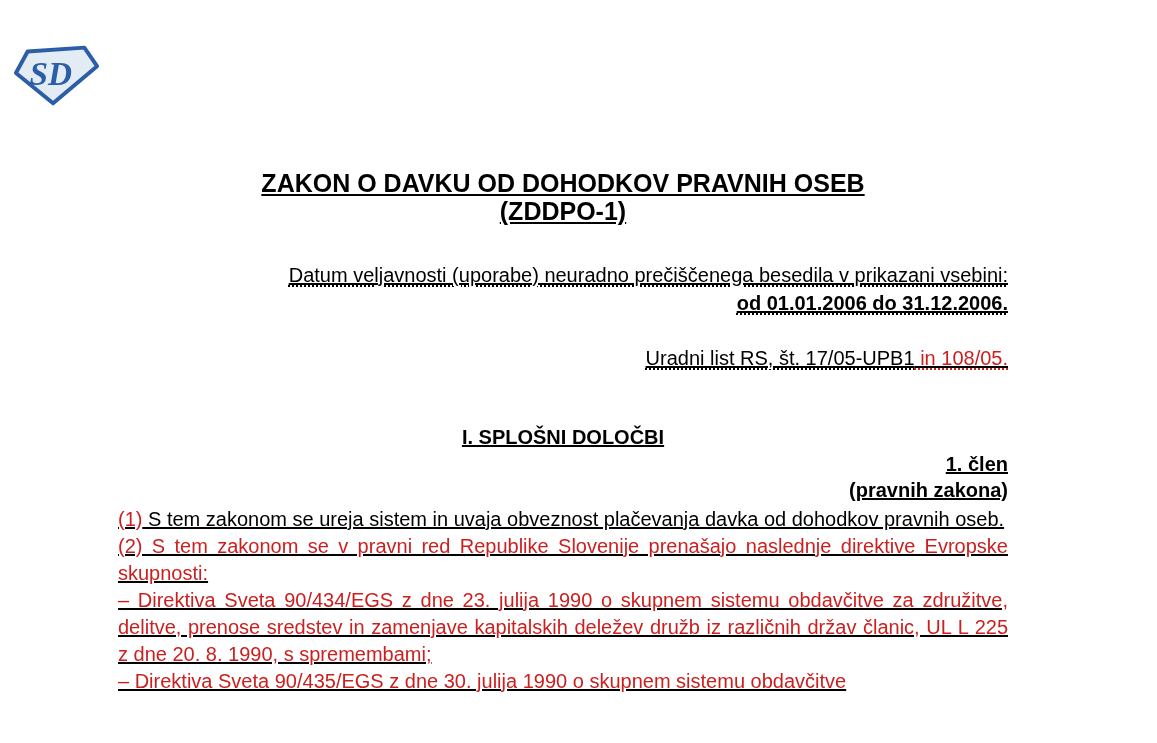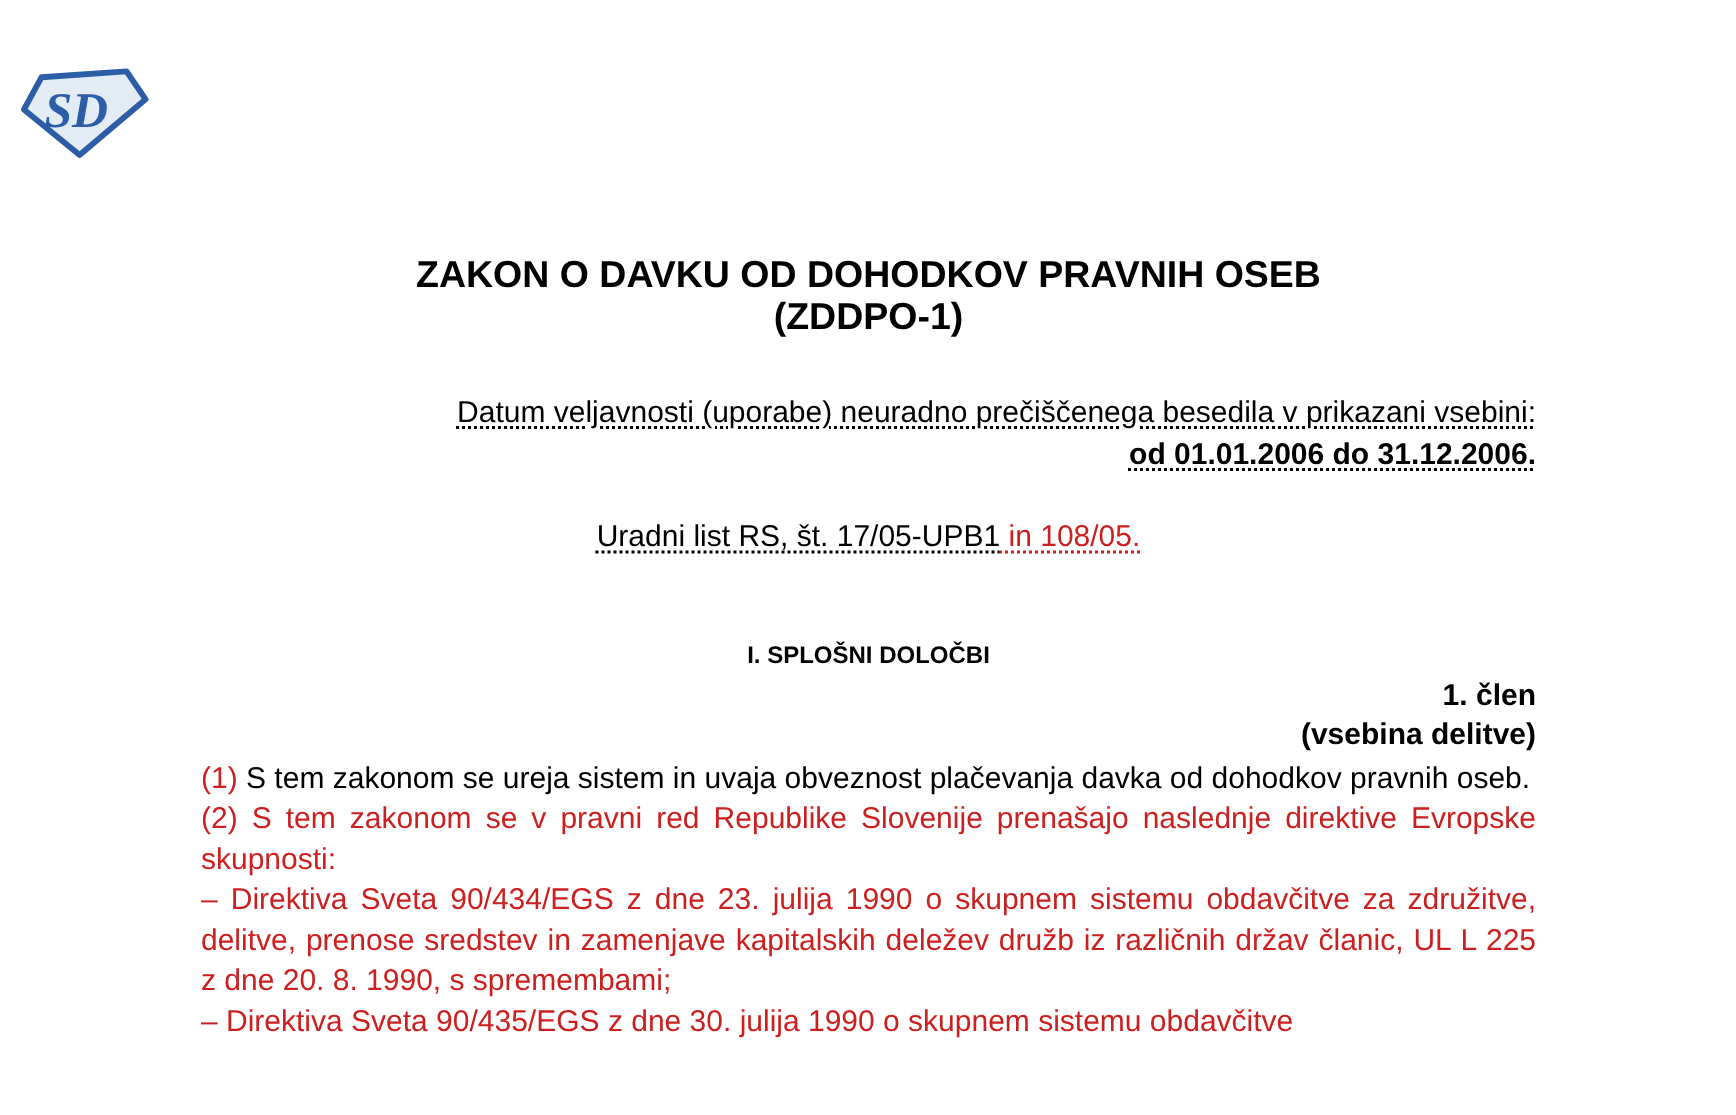--- a/index.html
+++ b/index.html
@@ -17,23 +17,24 @@
   }
   .logo {
     position: absolute;
     left: 12px;
     top: 44px;
     width: 88px;
     height: 62px;
   }
   .main-column {
     position: absolute;
-    left: 134px;
+    left: 118px;
     top: 0;
     width: 890px;
+    text-decoration: underline;
   }
   .law-title {
     margin-top: 169px;
     text-align: center;
     font-weight: bold;
     font-size: 25px;
     line-height: 28px;
   }
   .validity-block {
     margin-top: 36px;
@@ -45,35 +46,35 @@
     text-decoration: underline;
     text-decoration-style: dotted;
     text-decoration-thickness: 2px;
     text-underline-offset: 3px;
   }
   .validity-dates {
     font-weight: bold;
   }
   .gazette-block {
     margin-top: 27px;
-    text-align: center;
+    text-align: right;
     font-size: 20px;
     line-height: 28px;
   }
   .red {
     color: #cc1f1f;
   }
   .red-underline {
     text-decoration-color: #cc1f1f;
   }
   .section-heading {
     margin-top: 52px;
     text-align: center;
     font-weight: bold;
-    font-size: 16px;
+    font-size: 20px;
     line-height: 27px;
   }
   .article-head {
     text-align: right;
     font-weight: bold;
     font-size: 20px;
     line-height: 26px;
   }
   .body-text {
     margin-top: 3px;
@@ -110,21 +111,21 @@
   </div>
 
   <div class="gazette-block">
     <span class="dotted-underline">Uradni list RS, št. 17/05-UPB1</span><span class="dotted-underline red red-underline"> in 108/05.</span>
   </div>
 
   <div class="section-heading">I. SPLOŠNI DOLOČBI</div>
 
   <div class="article-head">
     <div>1. člen</div>
-    <div>(vsebina delitve)</div>
+    <div>(pravnih zakona)</div>
   </div>
 
   <div class="body-text">
     <p class="para"><span class="red">(1)</span><span> S tem zakonom se ureja sistem in uvaja obveznost plačevanja davka od dohodkov pravnih oseb.</span></p>
     <p class="para red">(2) S tem zakonom se v pravni red Republike Slovenije prenašajo naslednje direktive Evropske skupnosti:</p>
     <p class="para red">– Direktiva Sveta 90/434/EGS z dne 23. julija 1990 o skupnem sistemu obdavčitve za združitve, delitve, prenose sredstev in zamenjave kapitalskih deležev družb iz različnih držav članic, UL L 225 z dne 20. 8. 1990, s spremembami;</p>
     <p class="para red">– Direktiva Sveta 90/435/EGS z dne 30. julija 1990 o skupnem sistemu obdavčitve</p>
   </div>
 
 </div>

